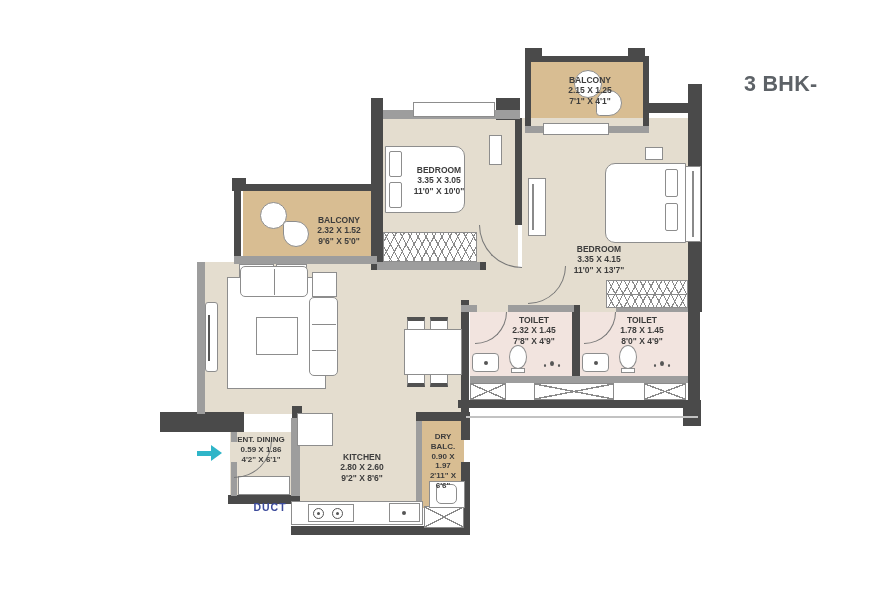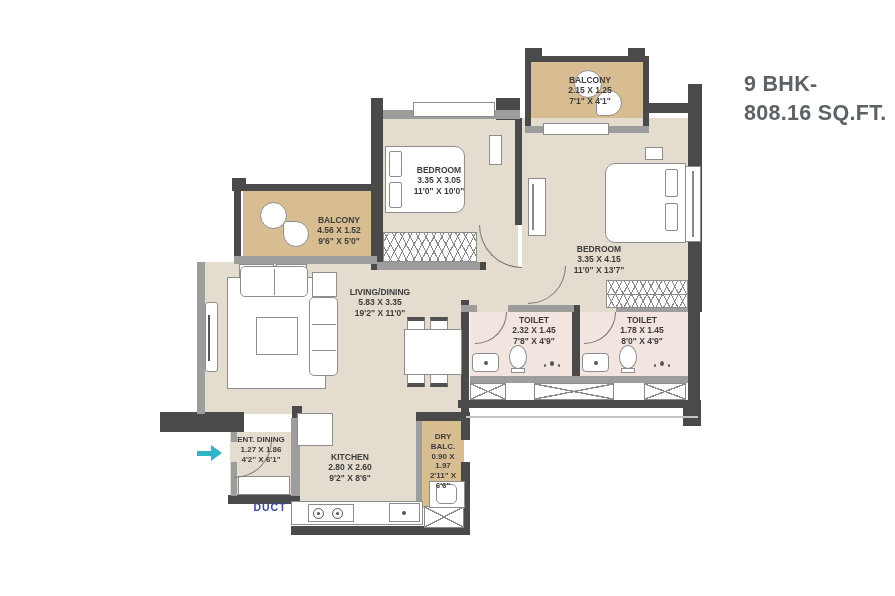--- a/index.html
+++ b/index.html
@@ -209,53 +209,47 @@
     <div>3.35 X 3.05</div>
     <div>11'0" X 10'0"</div>
   </div>
   <div class="lbl" style="left:553px;top:244px;width:92px">
     <div>BEDROOM</div>
     <div>3.35 X 4.15</div>
     <div>11'0" X 13'7"</div>
   </div>
   <div class="lbl" style="left:293px;top:215px;width:92px">
     <div>BALCONY</div>
-    <div>4.56 X 1.52</div>
+    <div>2.32 X 1.52</div>
     <div>9'6" X 5'0"</div>
-  </div>
-  <div class="lbl" style="left:334px;top:287px;width:92px">
-    <div>LIVING/DINING</div>
-    <div>5.83 X 3.35</div>
-    <div>19'2" X 11'0"</div>
   </div>
   <div class="lbl" style="left:489px;top:315px;width:90px">
     <div>TOILET</div>
     <div>2.32 X 1.45</div>
     <div>7'8" X 4'9"</div>
   </div>
   <div class="lbl" style="left:598px;top:315px;width:88px">
     <div>TOILET</div>
     <div>1.78 X 1.45</div>
     <div>8'0" X 4'9"</div>
   </div>
   <div class="lbl lbl-sm" style="left:226px;top:435px;width:70px">
     <div>ENT. DINING</div>
-    <div>1.27 X 1.86</div>
+    <div>0.59 X 1.86</div>
     <div>4'2" X 6'1"</div>
   </div>
-  <div class="lbl" style="left:304px;top:452px;width:92px">
+  <div class="lbl" style="left:316px;top:452px;width:92px">
     <div>KITCHEN</div>
     <div>2.80 X 2.60</div>
     <div>9'2" X 8'6"</div>
   </div>
   <div class="lbl lbl-sm" style="left:425px;top:432px;width:36px">
     <div>DRY BALC.</div>
     <div>0.90 X 1.97</div>
     <div>2'11" X 6'6"</div>
   </div>
   <div class="duct" style="left:240px;top:501px;width:60px">DUCT</div>
 
   <div class="title">
-    <div>9 BHK-</div>
-    <div>808.16 SQ.FT.</div>
+    <div>3 BHK-</div>
   </div>
 
 </div>
 
 </body></html>

